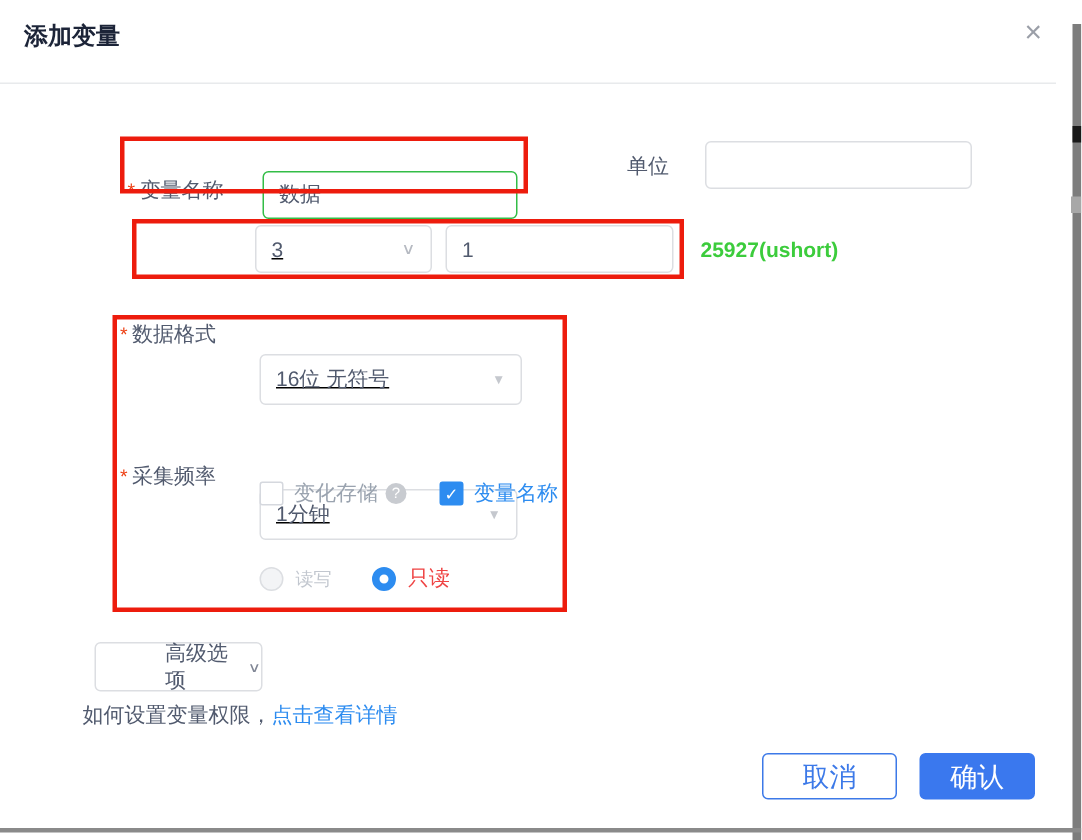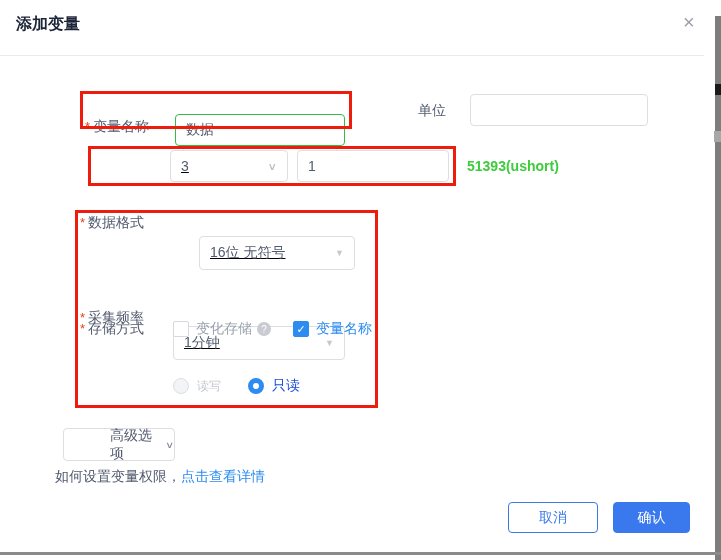--- a/index.html
+++ b/index.html
@@ -31,31 +31,31 @@
 
   .cb-box { width:16px; height:16px; border:1px solid #d5d8de; border-radius:2px; background:#fff; display:inline-flex; align-items:center; justify-content:center; cursor:pointer; }
   .cb-box.checked { background:#2d8cf0; border-color:#2d8cf0; color:#fff; font-size:11px; }
   .cb-label-off { font-size:14px; color:#9aa3af; margin-left:7px; cursor:pointer; }
   .cb-label-on { font-size:14px; color:#2d8cf0; margin-left:7px; cursor:pointer; }
   .help-circle { width:14px; height:14px; border-radius:50%; background:#c8cbd0; color:#fff; font-size:10px; display:inline-flex; align-items:center; justify-content:center; margin-left:5px; cursor:pointer; }
 
   .radio-off { width:16px; height:16px; border-radius:50%; border:1px solid #dcdee2; background:#f3f4f6; cursor:not-allowed; }
   .radio-on  { width:16px; height:16px; border-radius:50%; border:5px solid #2d8cf0; background:#fff; cursor:pointer; }
   .radio-label-off { font-size:12px; color:#c2c7cf; margin-left:8px; }
-  .radio-label-on  { font-size:14px; color:#1d4ed8; margin-left:8px; cursor:pointer; }
+  .radio-label-on  { font-size:14px; color:#ef4444; margin-left:8px; cursor:pointer; }
   .inline-row { display:flex; align-items:center; }
 
   .adv-btn { left:63px; top:428px; width:112px; height:33px; border:1px solid #dcdee2; border-radius:4px;
     background:#fff; font-size:14px; color:#515a6e; display:flex; align-items:center; justify-content:center; gap:6px; cursor:pointer;padding-left:46px; }
   .adv-btn .chev { font-size:12px; color:#808695; transform:scaleY(.75); }
 
   .help-line { left:55px; top:468px; font-size:14px; color:#515a6e; }
   .help-link { color:#2d8cf0; cursor:pointer; }
 
-  .btn { height:31px; border-radius:4px; font-size:14px; display:flex; align-items:center; justify-content:center; cursor:pointer; }
+  .btn { height:31px; border-radius:4px; font-size:18px; display:flex; align-items:center; justify-content:center; cursor:pointer; }
   .btn-cancel { left:508px; top:502px; width:90px; background:#fff; border:1px solid #3c79e8; color:#3c79e8; }
   .btn-confirm { left:613px; top:502px; width:77px; background:#3a78ee; border:1px solid #3a78ee; color:#fff; }
 
   .edge-right { left:715px; top:16px; width:6px; height:544px; background:#7d7d7d; }
   .edge-mark-dark { left:715px; top:84px; width:6px; height:11px; background:#191919; }
   .edge-mark-light { left:714px; top:131px; width:7px; height:11px; background:#a8a8a8; }
   .edge-bottom { left:0; top:552px; width:721px; height:3px; background:#8a8a8a; }
 </style>
 </head>
 <body>
@@ -73,42 +73,39 @@
   <div class="abs red-box" style="left:80px; top:91px; width:272px; height:38px;"></div>
 
   <div class="abs form-label" style="left:418px; top:94px;">单位</div>
   <input class="abs input" style="left: 470px; top: 94px; width: 178px;" value="">
 
   <div class="abs select" style="left:170px; top:150px; width:118px; height:32px;">
     <span>3</span>
     <span class="chev">∨</span>
   </div>
   <input class="abs input" style="left: 297px; top: 150px; width: 152px;" value="1">
-  <div class="abs hint-green" style="left:467px; top:150px;">51393(ushort)</div>
+  <div class="abs hint-green" style="left:467px; top:150px;">25927(ushort)</div>
   <div class="abs red-box" style="left:88px; top:146px; width:368px; height:40px;"></div>
 
   <div class="abs form-label" style="left:80px; top:206px;">
     <span class="req">*</span><span>数据格式</span>
   </div>
-  <div class="abs select" style="left:173px; top:204px; width:156px; height:34px;margin-left:26px;">
+  <div class="abs select" style="left:173px; top:204px; width:175px; height:34px;">
     <span>16位 无符号</span>
     <span class="caret">▼</span>
   </div>
 
   <div class="abs form-label" style="left:80px; top:261px;margin-top:40px;">
     <span class="req">*</span><span>采集频率</span>
   </div>
   <div class="abs select" style="left:173px; top:260px; width:172px; height:34px;">
     <span>1分钟</span>
     <span class="caret">▼</span>
   </div>
 
-  <div class="abs form-label" style="left:80px; top:312px;">
-    <span class="req">*</span><span>存储方式</span>
-  </div>
   <div class="abs inline-row" style="left:173px; top:320px;">
     <span class="cb-box"></span>
     <span class="cb-label-off">变化存储</span>
     <span class="help-circle">?</span>
     <span class="cb-box checked" style="margin-left:22px;">
       <span>✓</span>
     </span>
     <span class="cb-label-on">变量名称</span>
   </div>
 

